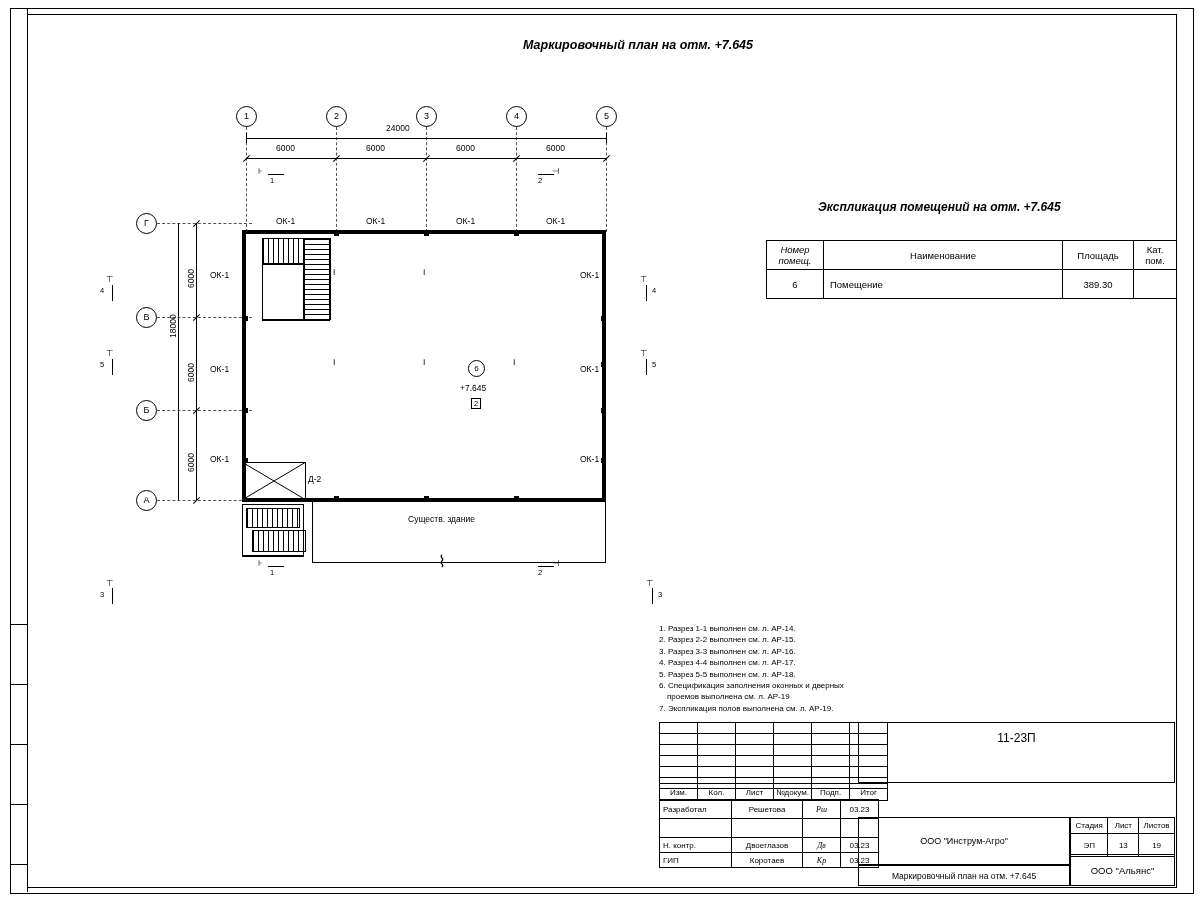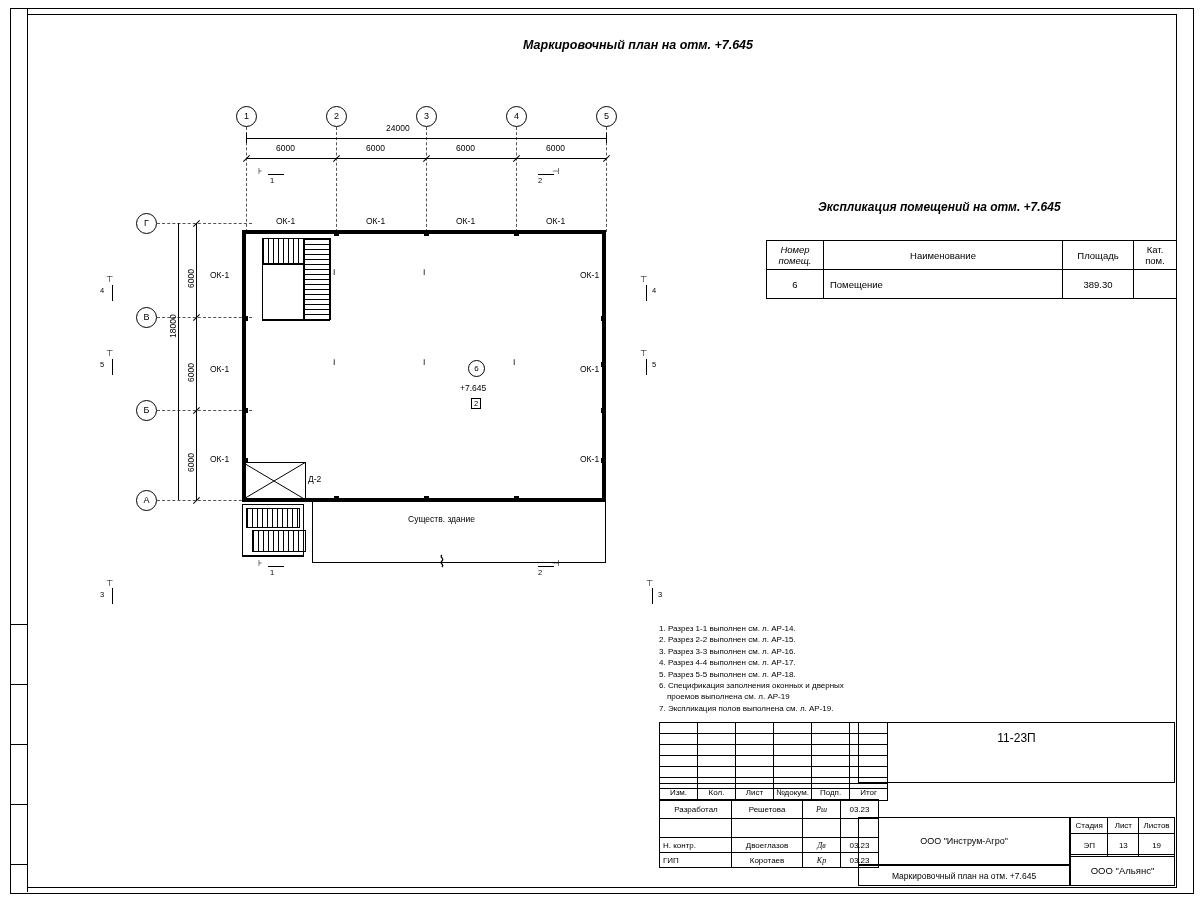--- a/index.html
+++ b/index.html
@@ -495,21 +495,21 @@
         <td style="width:33px;">Подп.</td>
         <td style="width:33px;">Итог</td>
       </tr>
     </tbody>
       </table>
 
 
     <table style="position:absolute; left:0; top:77px;">
       <tbody>
           <tr>
-        <td style="width:66px; height:18px; text-align:center; padding-left:3px;margin-left:25px;">Разработал</td>
+        <td style="width:66px; height:18px; text-align:left; padding-left:3px;margin-left:25px;">Разработал</td>
         <td style="width:66px;">Решетова</td>
         <td style="width:33px;" class="sig">Рш</td>
         <td style="width:33px;">03.23</td>
       </tr>
       <tr>
         <td style="height:18px;"></td>
         <td></td>
         <td class="sig"></td>
         <td></td>
       </tr>

